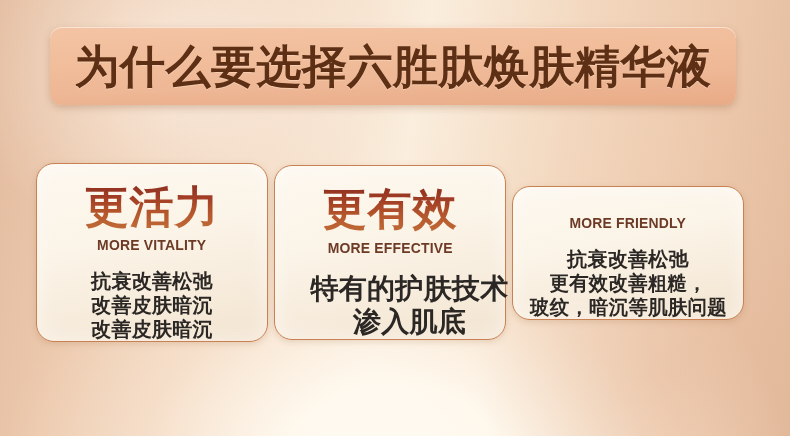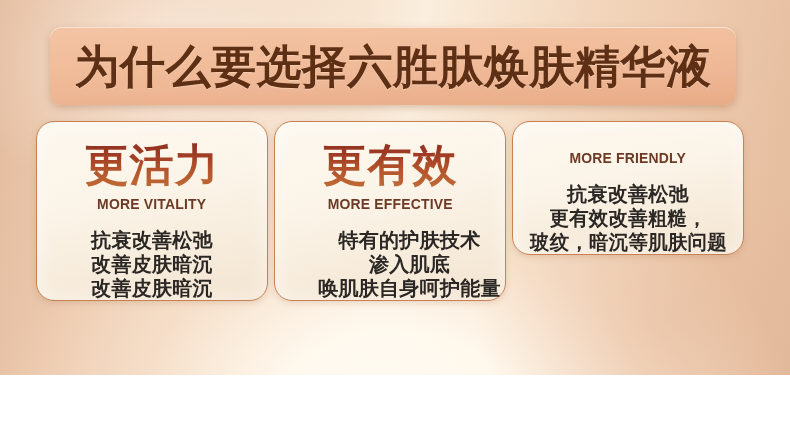--- a/index.html
+++ b/index.html
@@ -9,21 +9,21 @@
   body {
     width: 790px;
     height: 436px;
     overflow: hidden;
     font-family: "DejaVu Sans", "Liberation Sans", sans-serif;
   }
 
   #poster {
     position: relative;
     width: 790px;
-    height: 375px;
+    height: 436px;
     overflow: hidden;
     background:
       radial-gradient(ellipse 62% 78% at 50% 106%, #fffaf0 0%, rgba(255,250,240,0.92) 22%, rgba(249,230,211,0.55) 52%, rgba(233,195,166,0.05) 80%),
       linear-gradient(100deg, #e3bb9e 0%, #ecc9ad 14%, #f4dcc6 34%, #fbf0e0 50%, #f3d9c0 68%, #ecc7aa 86%, #e2b99b 100%);
   }
 
   
   #poster::before {
     content: "";
     position: absolute;
@@ -78,21 +78,21 @@
 
   
   .cards {
     position: absolute;
     left: 36px;
     top: 121px;
     width: 708px;
     height: 263px;
     display: flex;
     justify-content: space-between;
-    align-items: flex-start;
+    align-items: center;
     z-index: 2;
   }
 
   .card {
     position: relative;
     width: 232px;
     box-sizing: border-box;
     border-radius: 18px;
     border: 1.5px solid #c98153;
     background: linear-gradient(168deg, #fdf8ef 0%, #fbf4e8 40%, #f7ecdc 72%, #f2e3cf 100%);
@@ -143,21 +143,21 @@
     font-weight: 700;
     font-size: 20px;
     line-height: 1.2;
     color: #2b2724;
     white-space: nowrap;
     letter-spacing: 0.3px;
   }
 
   
   .card--vitality  .card-line { font-size: 20px; }
-  .card--effective .card-line { font-size: 20px; margin-left: 39px; }
+  .card--effective .card-line { font-size: 28px; margin-left: 39px; }
   .card--friendly  .card-line { font-size: 20px; }
   .card--friendly  .card-line.tight { transform: scaleX(0.97); }
 </style>
 </head>
 <body>
 
 <div id="poster">
 
   <div class="banner">
     <div class="banner-title">为什么要选择六胜肽焕肤精华液</div>
@@ -174,21 +174,20 @@
         <div class="card-line">改善皮肤暗沉</div>
       </div>
     </div>
 
     <div class="card card--effective">
       <div class="card-heading">更有效</div>
       <div class="card-subheading">MORE EFFECTIVE</div>
       <div class="card-lines">
         <div class="card-line">特有的护肤技术</div>
         <div class="card-line">渗入肌底</div>
-        <div class="card-line">唤肌肤自身呵护能量</div>
       </div>
     </div>
 
     <div class="card card--friendly">
       <div class="card-subheading">MORE FRIENDLY</div>
       <div class="card-lines">
         <div class="card-line">抗衰改善松弛</div>
         <div class="card-line tight">更有效改善粗糙，</div>
         <div class="card-line tight">玻纹，暗沉等肌肤问题</div>
       </div>

